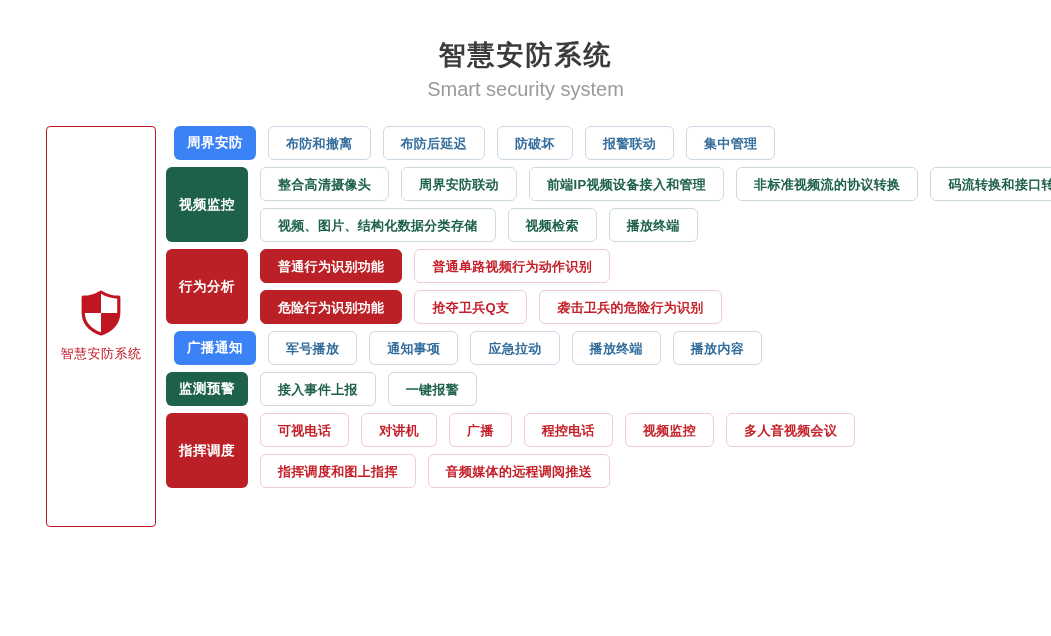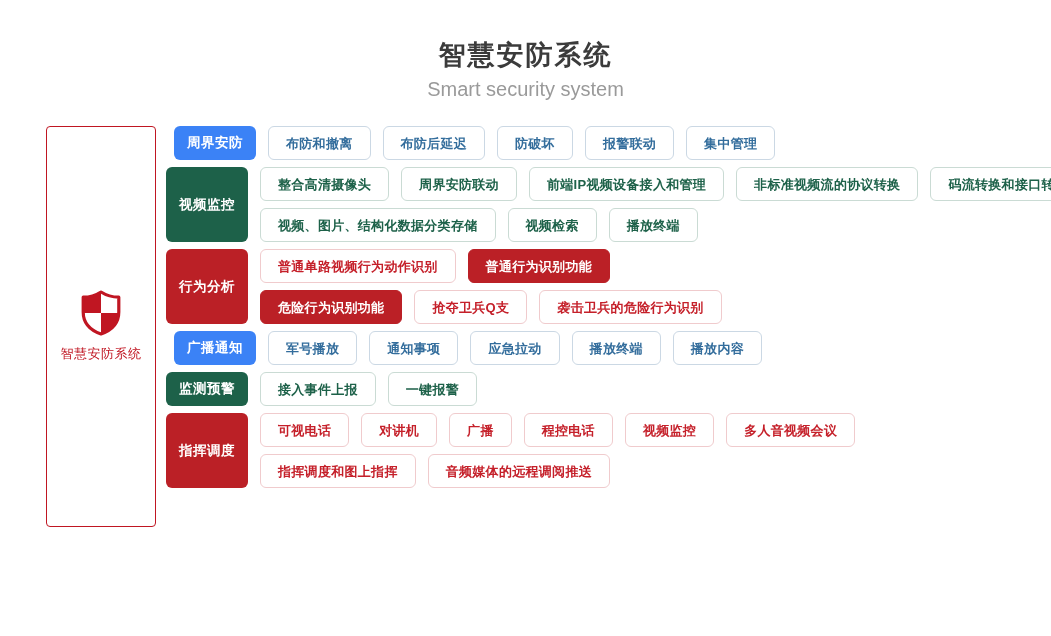--- a/index.html
+++ b/index.html
@@ -200,22 +200,22 @@
             <div class="chip green">视频、图片、结构化数据分类存储</div>
             <div class="chip green">视频检索</div>
             <div class="chip green">播放终端</div>
           </div>
         </div>
       </div>
       <div class="row">
         <div class="cat red">行为分析</div>
         <div class="lines">
           <div class="line">
+            <div class="chip red red-fill">普通行为识别功能</div>
             <div class="chip red">普通单路视频行为动作识别</div>
-            <div class="chip red red-fill">普通行为识别功能</div>
           </div>
           <div class="line">
             <div class="chip red red-fill">危险行为识别功能</div>
             <div class="chip red">抢夺卫兵Q支</div>
             <div class="chip red">袭击卫兵的危险行为识别</div>
           </div>
         </div>
       </div>
       <div class="row">
         <div class="cat blue">广播通知</div>

